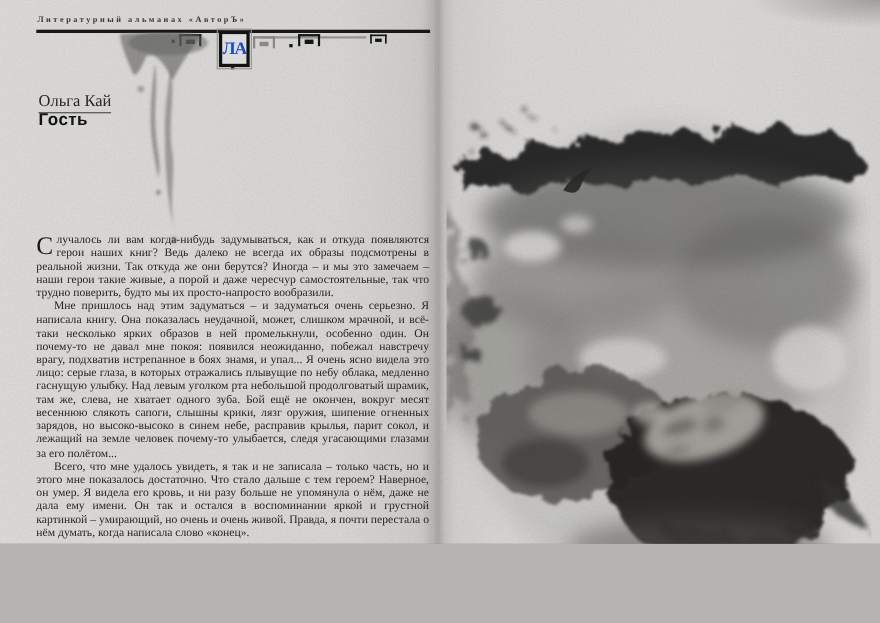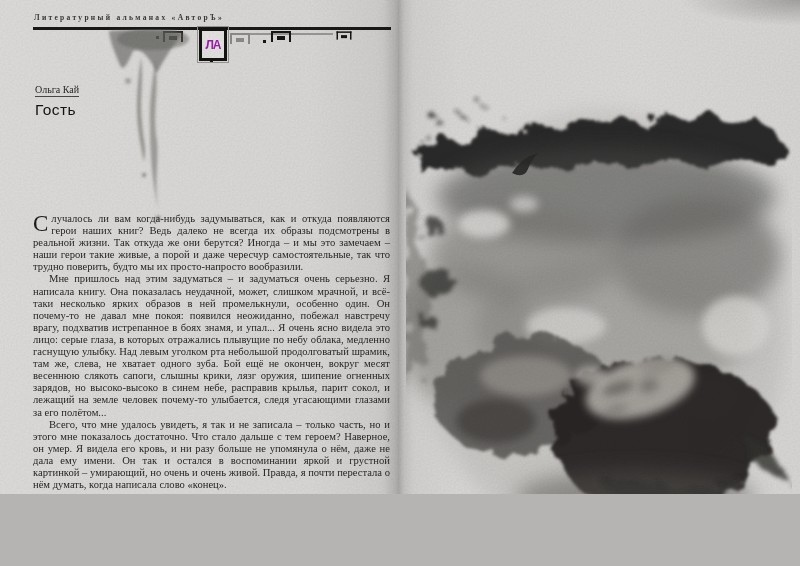--- a/index.html
+++ b/index.html
@@ -18,32 +18,32 @@
   .rule-echo{position:absolute;left:237px;top:33px;width:96px;height:1.5px;background:#9b9a96;}
   .gk{position:absolute;width:20px;height:11px;}
   .gk::before{content:"";position:absolute;inset:0;border:2.5px solid #161615;border-bottom:none;}
   .gk::after{content:"";position:absolute;left:6px;top:4.5px;width:8px;height:4px;background:#161615;}
   .gk.gray::before{border-color:#8e8d89;}
   .gk.gray::after{background:#8e8d89;}
   .gk.small{transform:scale(.75);}
   .logo-box{position:absolute;left:199px;top:28px;width:22px;height:27px;background:#e7e6e4;
             border:3px solid #141413;outline:1px solid #9a9995;outline-offset:1px;
             display:flex;align-items:center;justify-content:center;
-            font-family:Liberation Sans, sans-serif;font-weight:bold;
-            font-size:12px;letter-spacing:-1px;color:#a21caf;}
+            font-family:Liberation Serif, serif;font-weight:bold;
+            font-size:16px;letter-spacing:-1px;color:#1d4ed8;}
   .orn-dot{position:absolute;width:2.5px;height:2.5px;background:#161615;}
 
   
   .stain{position:absolute;left:103px;top:29px;pointer-events:none;}
 
   
-  .author{position:absolute;left:35px;top:84px;font-size:10px;color:#2b2a28;
+  .author{position:absolute;left:35px;top:84px;font-size:15px;color:#2b2a28;
           border-bottom:1px solid #4a4947;padding-bottom:1px;}
   .title{position:absolute;left:35px;top:101px;font-family:"Liberation Sans","DejaVu Sans",sans-serif;
-         font-weight:normal;font-size:15.5px;letter-spacing:.4px;color:#141413;}
+         font-weight:bold;font-size:15.5px;letter-spacing:.4px;color:#141413;}
 
   
   .body-text{position:absolute;left:33px;top:213px;width:357px;font-size:10.6px;
              line-height:12.1px;text-align:justify;color:#292724;hyphens:auto;}
   .body-text p{margin:0;text-indent:16px;}
   .body-text p.first{text-indent:0;}
   .dropcap{float:left;font-size:23px;line-height:21px;padding:0 3px 0 0;color:#1d1c1a;}
 
   
   .footer-rule{position:absolute;left:34px;top:551px;width:332px;height:2.5px;background:#191918;}

